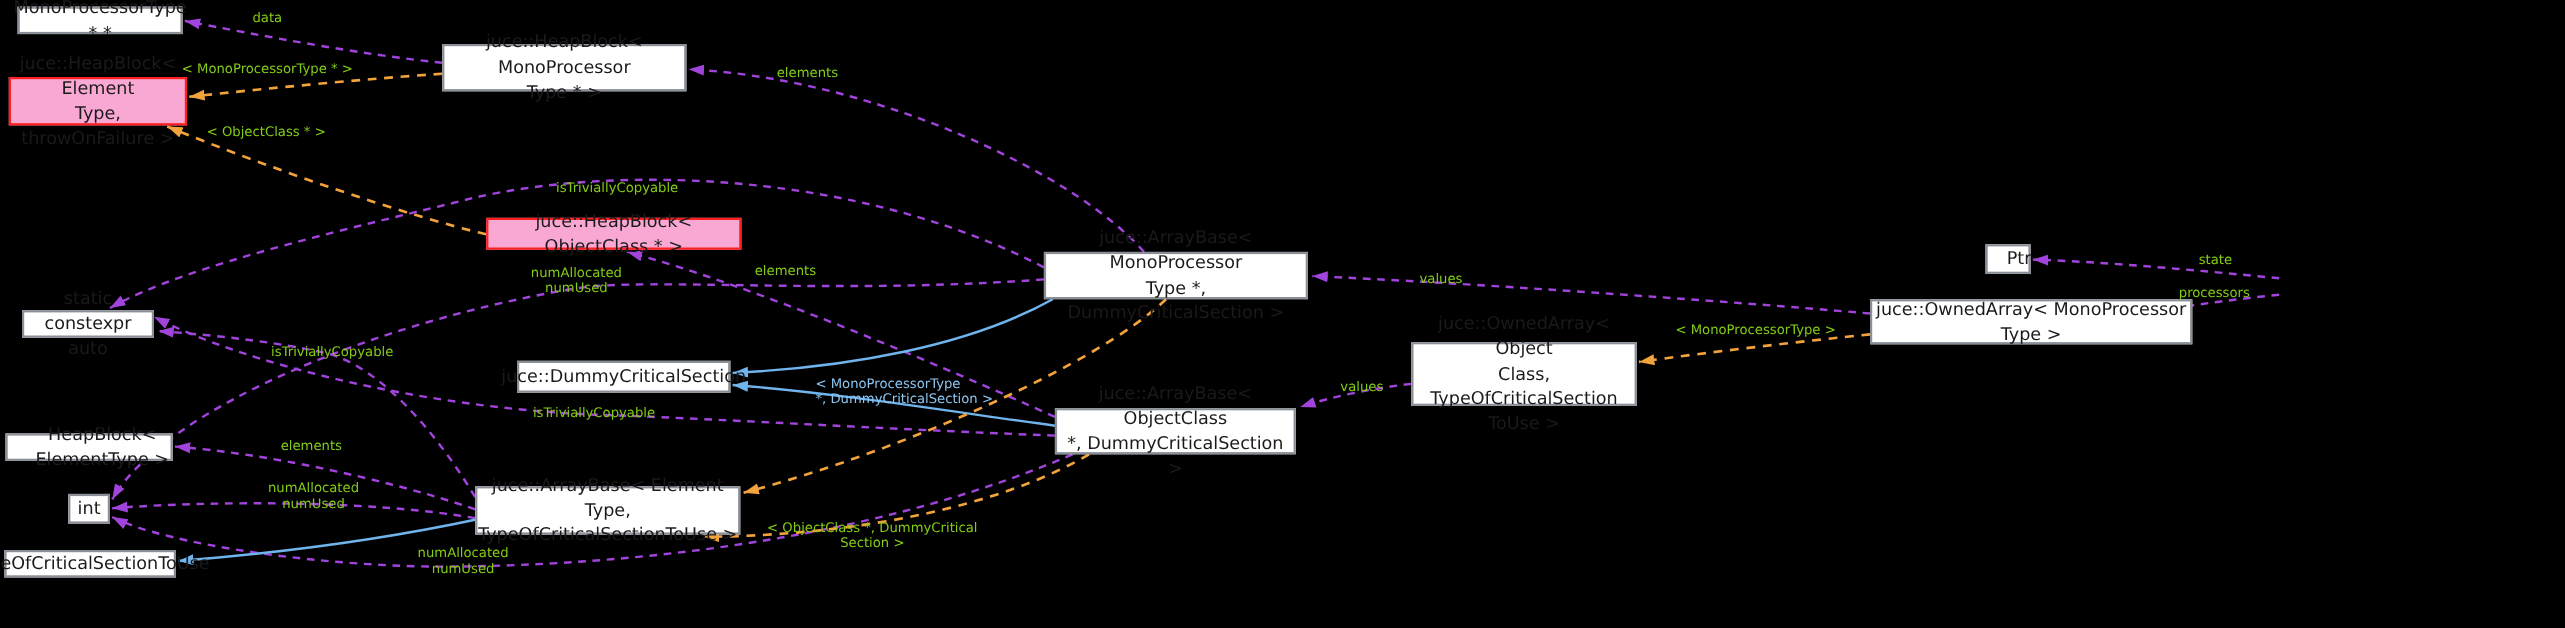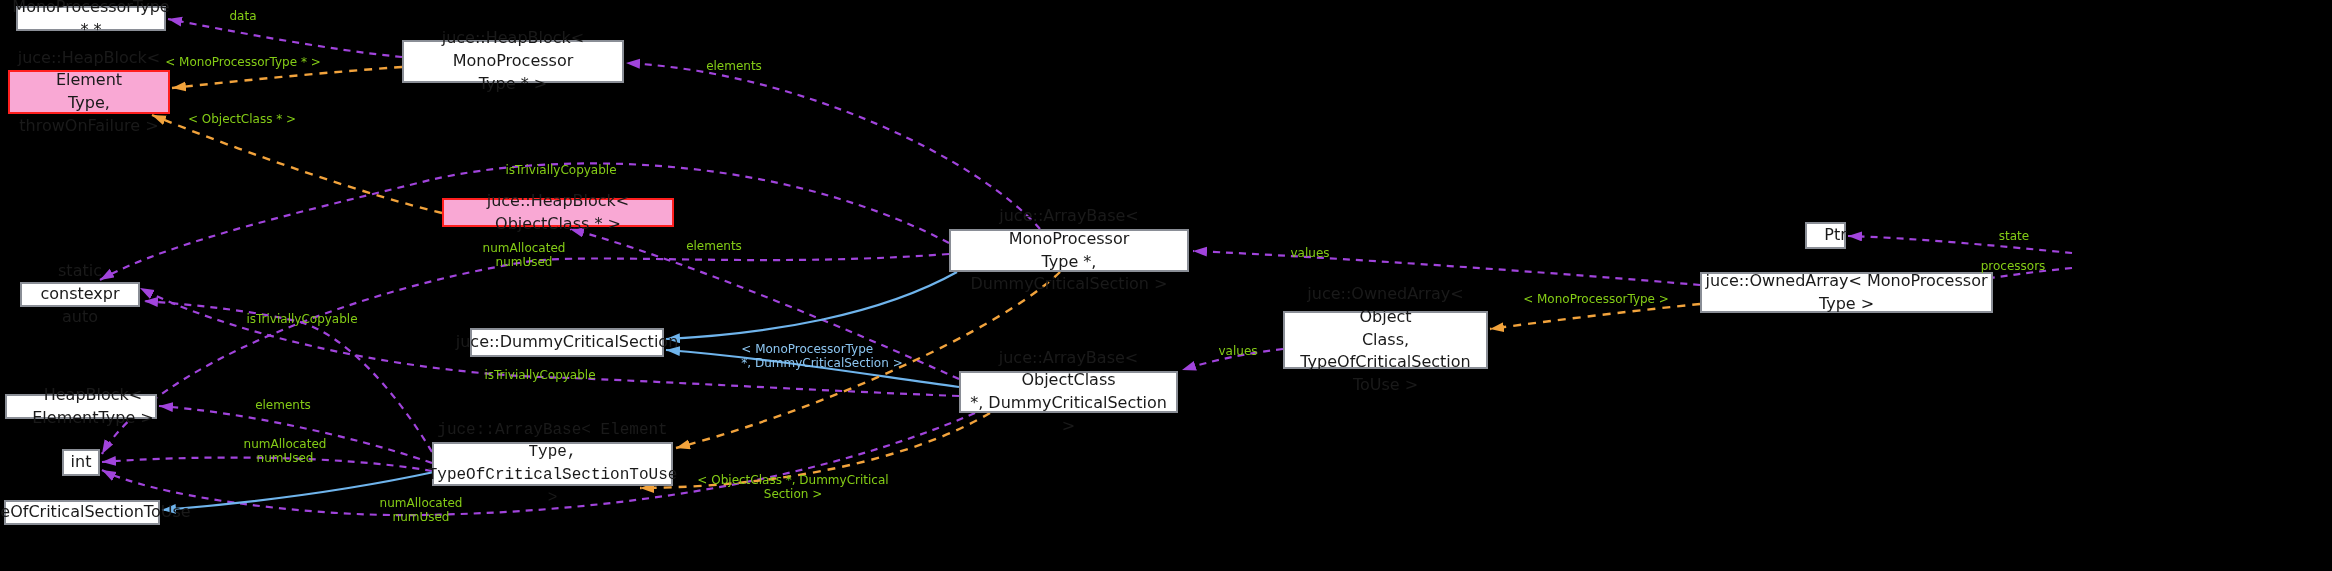--- a/index.html
+++ b/index.html
@@ -21,21 +21,21 @@
   
   .n-mono-ptr-ptr{left:16px;top:6px;width:150px;height:25px;}
   .n-heapblock-element{left:8px;top:70px;width:162px;height:44px;}
   .n-static-auto{left:20px;top:282px;width:120px;height:25px;}
   .n-heapblock-elementtype{left:5px;top:394px;width:152px;height:25px;padding-left:24px;}
   .n-int{left:62px;top:449px;width:38px;height:27px;}
   .n-type-of-critical-section{left:4px;top:500px;width:156px;height:25px;}
   .n-heapblock-mono{left:402px;top:40px;width:222px;height:43px;}
   .n-heapblock-objectclass{left:442px;top:198px;width:232px;height:29px;}
   .n-dummy-critical-section{left:470px;top:328px;width:194px;height:29px;}
-  .n-arraybase-element{left:432px;top:442px;width:241px;height:44px;font-family:Liberation Mono, monospace;}
+  .n-arraybase-element{left:432px;top:442px;width:241px;height:44px;}
   .n-arraybase-mono{left:949px;top:229px;width:240px;height:43px;}
   .n-arraybase-objectclass{left:959px;top:371px;width:219px;height:42px;}
   .n-ownedarray-objectclass{left:1283px;top:311px;width:205px;height:58px;}
   .n-ptr{left:1805px;top:222px;width:41px;height:27px;padding-left:20px;}
   .n-ownedarray-mono{left:1700px;top:272px;width:293px;height:41px;}
   .n-processor-duplicator{left:2072px;top:242px;width:258px;height:42px;}
   
   .l-0{left:243px;top:17px;}   .l-1{left:243px;top:63px;}   .l-2{left:242px;top:120px;}
   .l-3{left:561px;top:171px;}  .l-4{left:734px;top:67px;}   .l-5{left:524px;top:255px;}
   .l-6{left:714px;top:247px;}  .l-7{left:302px;top:320px;}  .l-8{left:540px;top:376px;}

